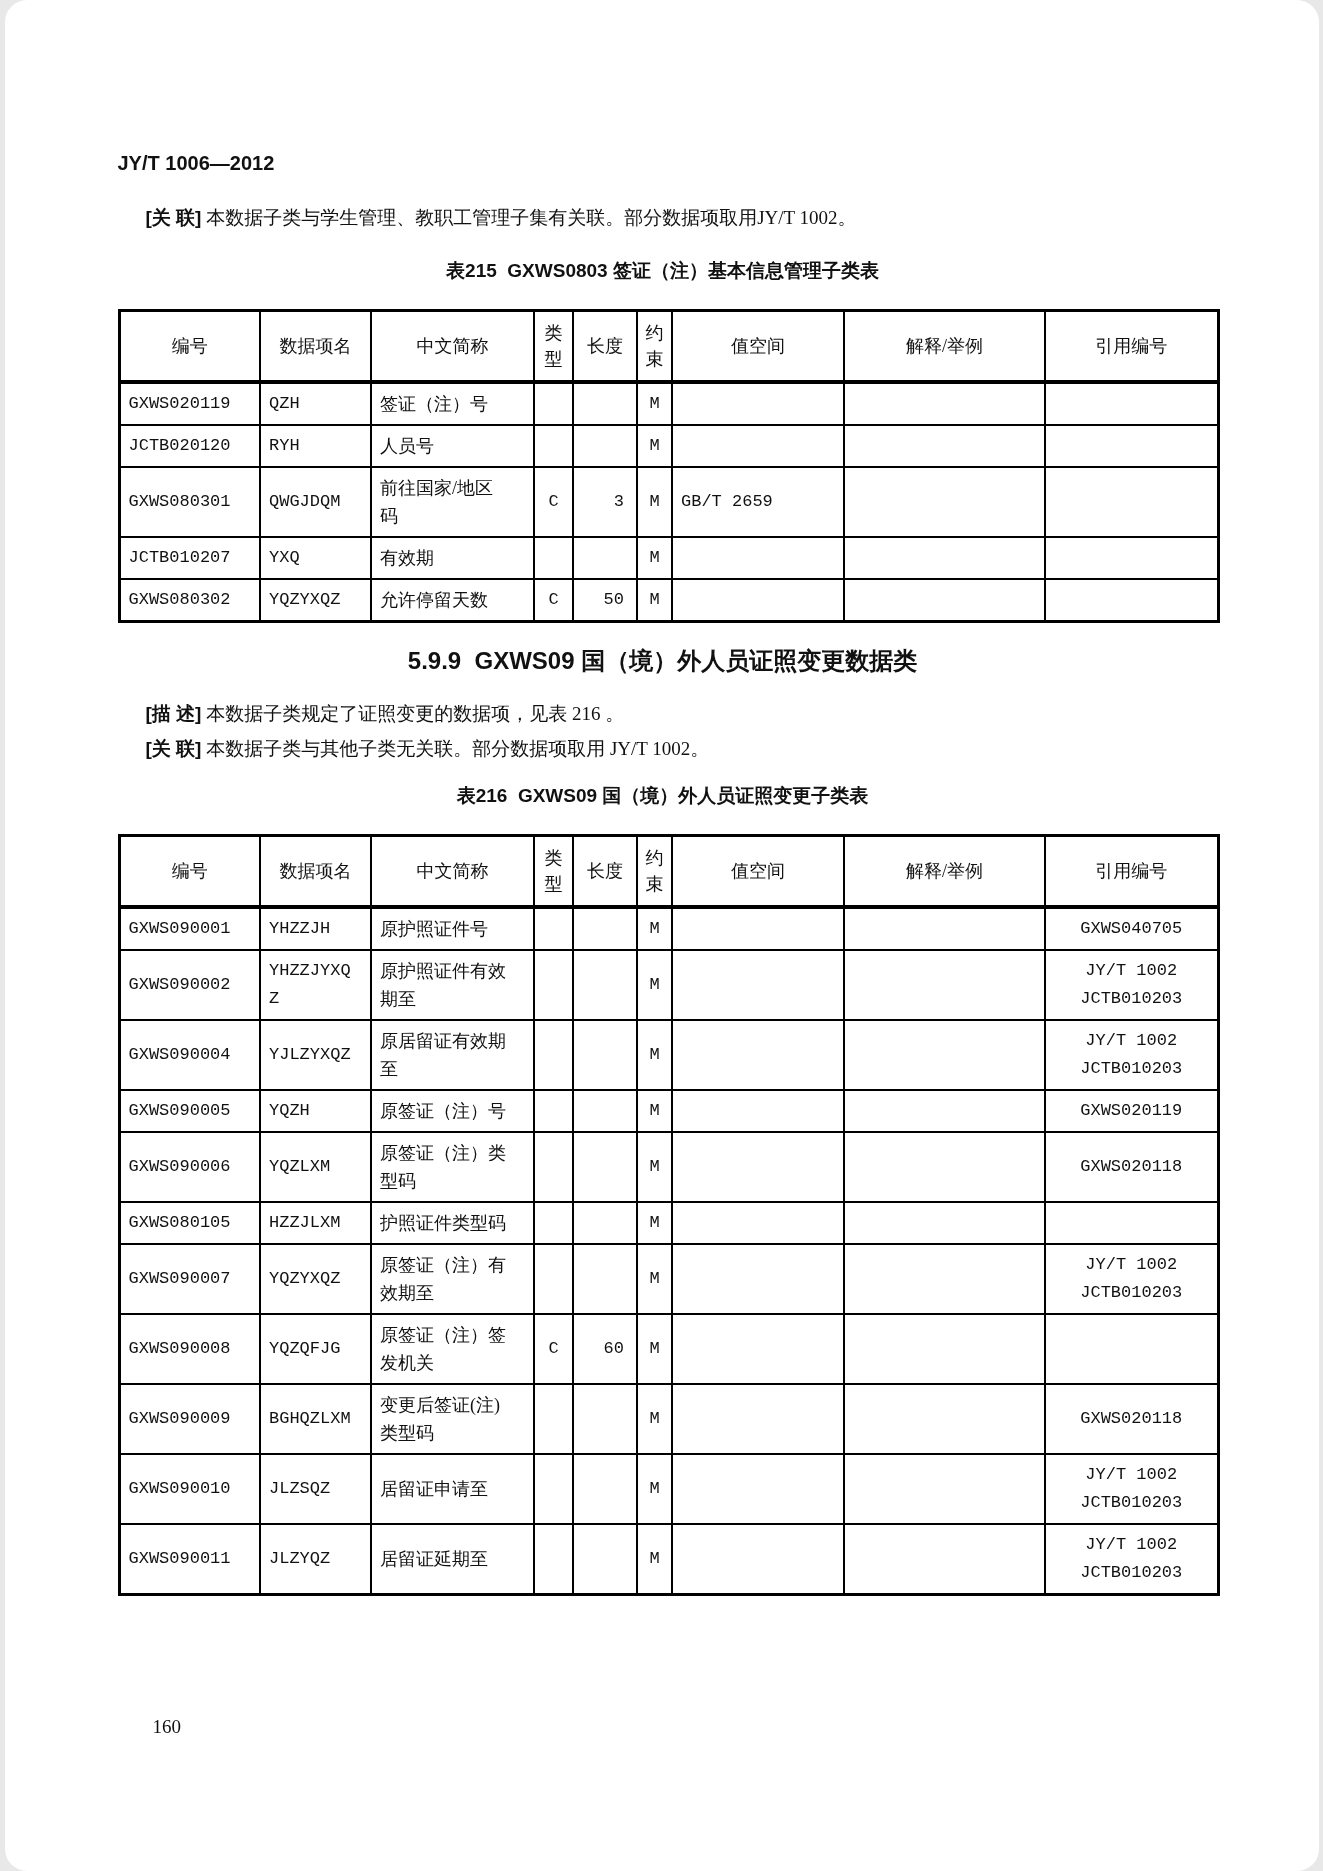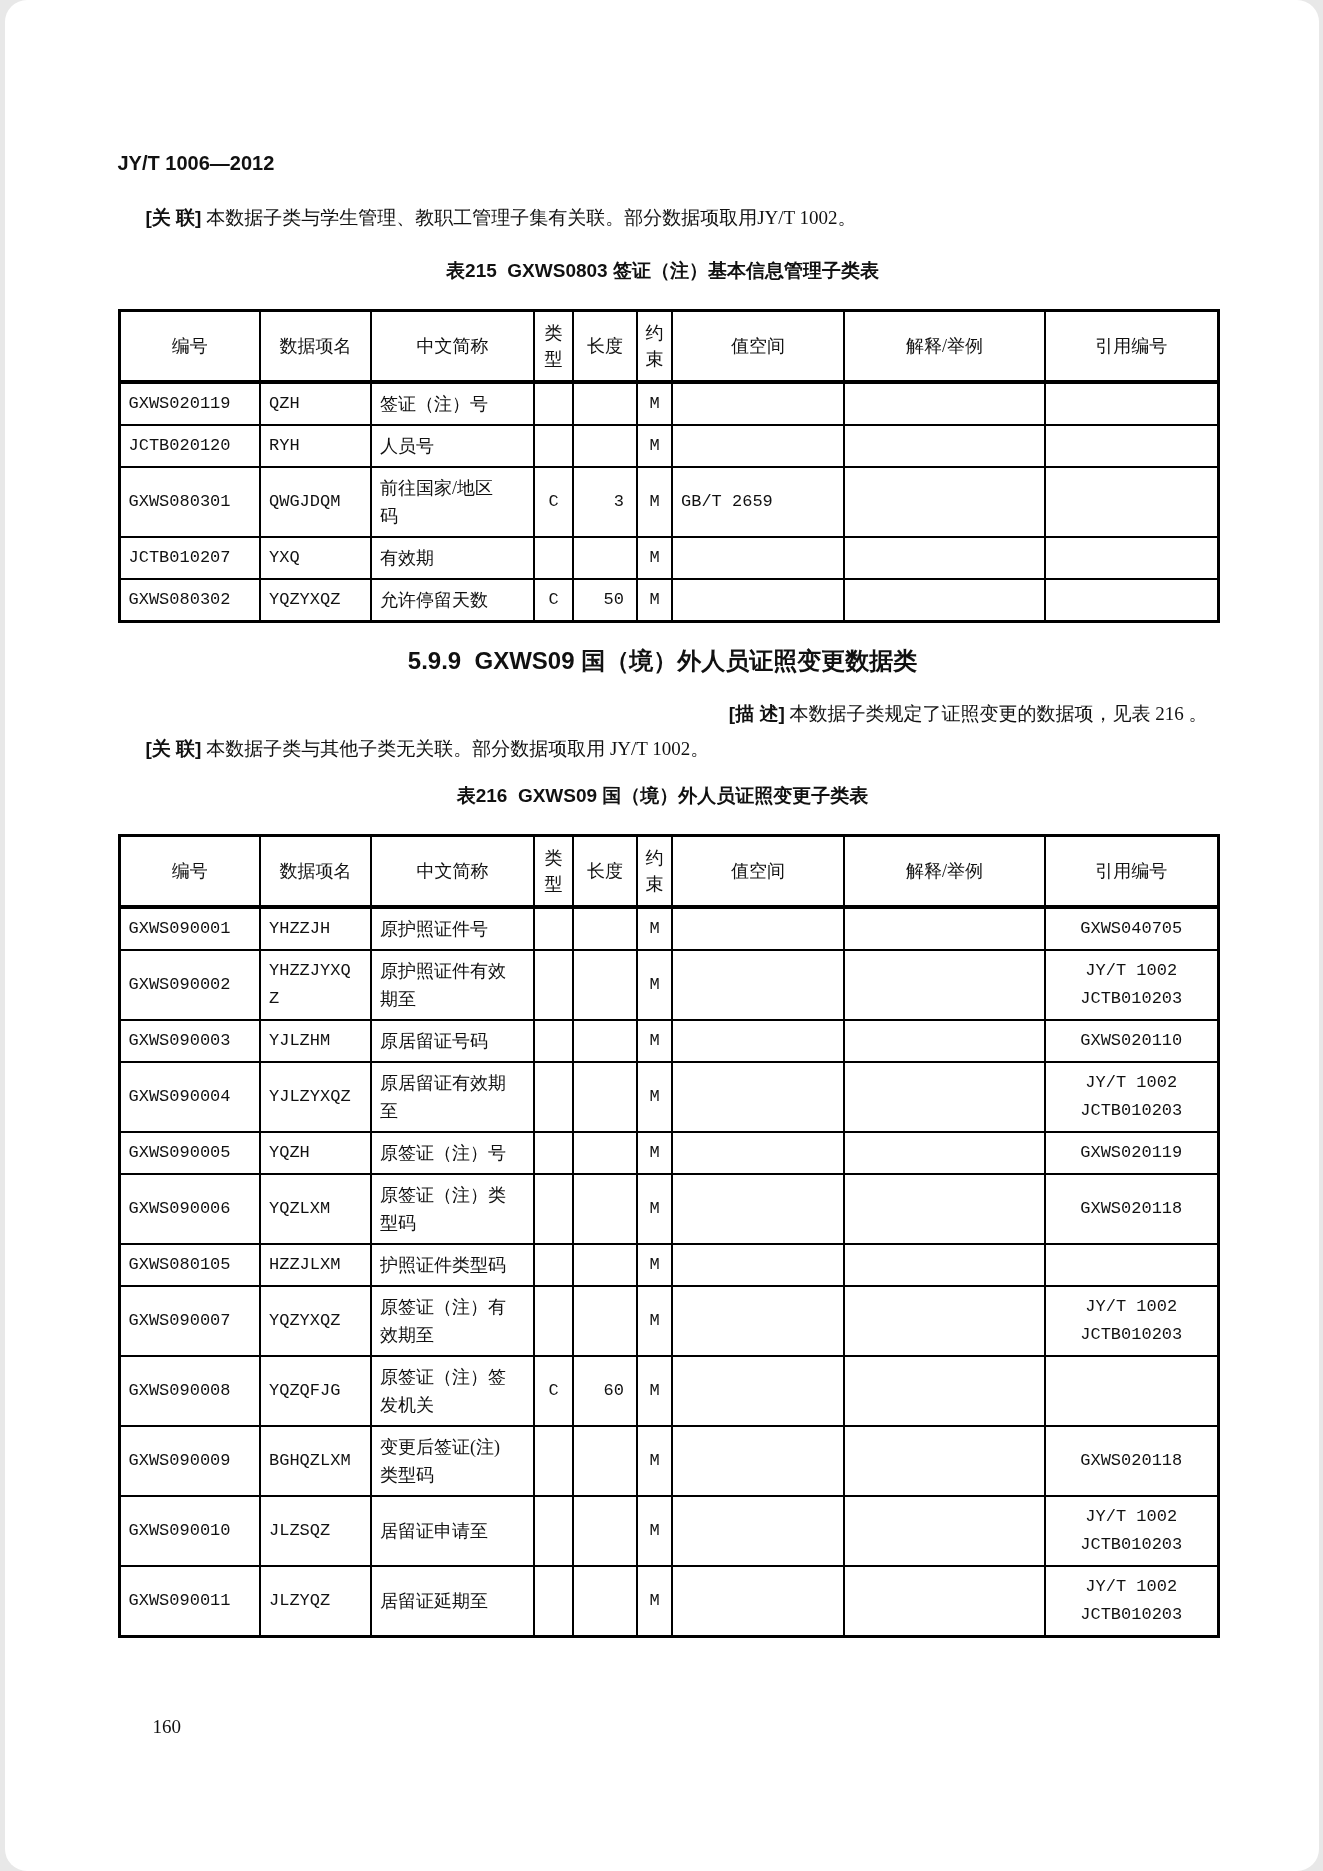--- a/index.html
+++ b/index.html
@@ -46,21 +46,21 @@
   }
   .section-heading {
     font-family: "Liberation Sans", sans-serif;
     font-weight: bold;
     font-size: 24px;
     line-height: 27px;
     margin: 24px 0 26px 0;
     white-space: pre-wrap;
     text-align: center;
   }
-  .para.tight { margin-bottom: 8px; text-align: right; }
+  .para.tight { margin-bottom: 8px; }
   .para.assoc2 { margin-bottom: 20px; }
 
   table.data {
     border-collapse: collapse;
     table-layout: fixed;
     width: 1099px;
     border: 3px solid #000;
     margin: 0 0 0 0;
   }
   table.data.t1 { margin-bottom: 0; }
@@ -268,31 +268,20 @@
           <td class="c2">原护照证件有效期至</td>
           <td class="c3"></td>
           <td class="c4"></td>
           <td class="c5">M</td>
           <td class="c6"></td>
           <td class="c7"></td>
           <td class="c8">JY/T 1002
 JCTB010203</td>
         </tr>
         <tr>
-          <td class="c0">GXWS090003</td>
-          <td class="c1">YJLZHM</td>
-          <td class="c2">原居留证号码</td>
-          <td class="c3"></td>
-          <td class="c4"></td>
-          <td class="c5">M</td>
-          <td class="c6"></td>
-          <td class="c7"></td>
-          <td class="c8">GXWS020110</td>
-        </tr>
-        <tr>
           <td class="c0">GXWS090004</td>
           <td class="c1">YJLZYXQZ</td>
           <td class="c2">原居留证有效期至</td>
           <td class="c3"></td>
           <td class="c4"></td>
           <td class="c5">M</td>
           <td class="c6"></td>
           <td class="c7"></td>
           <td class="c8">JY/T 1002
 JCTB010203</td>

